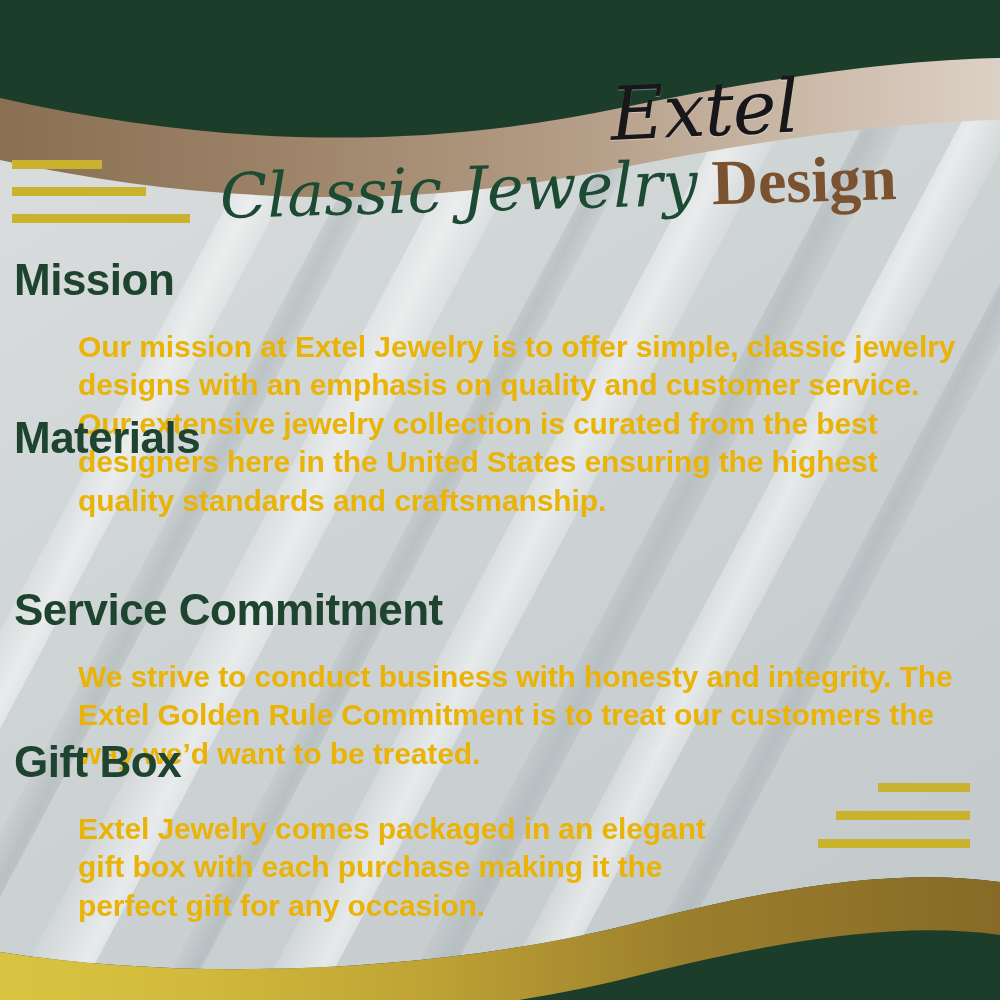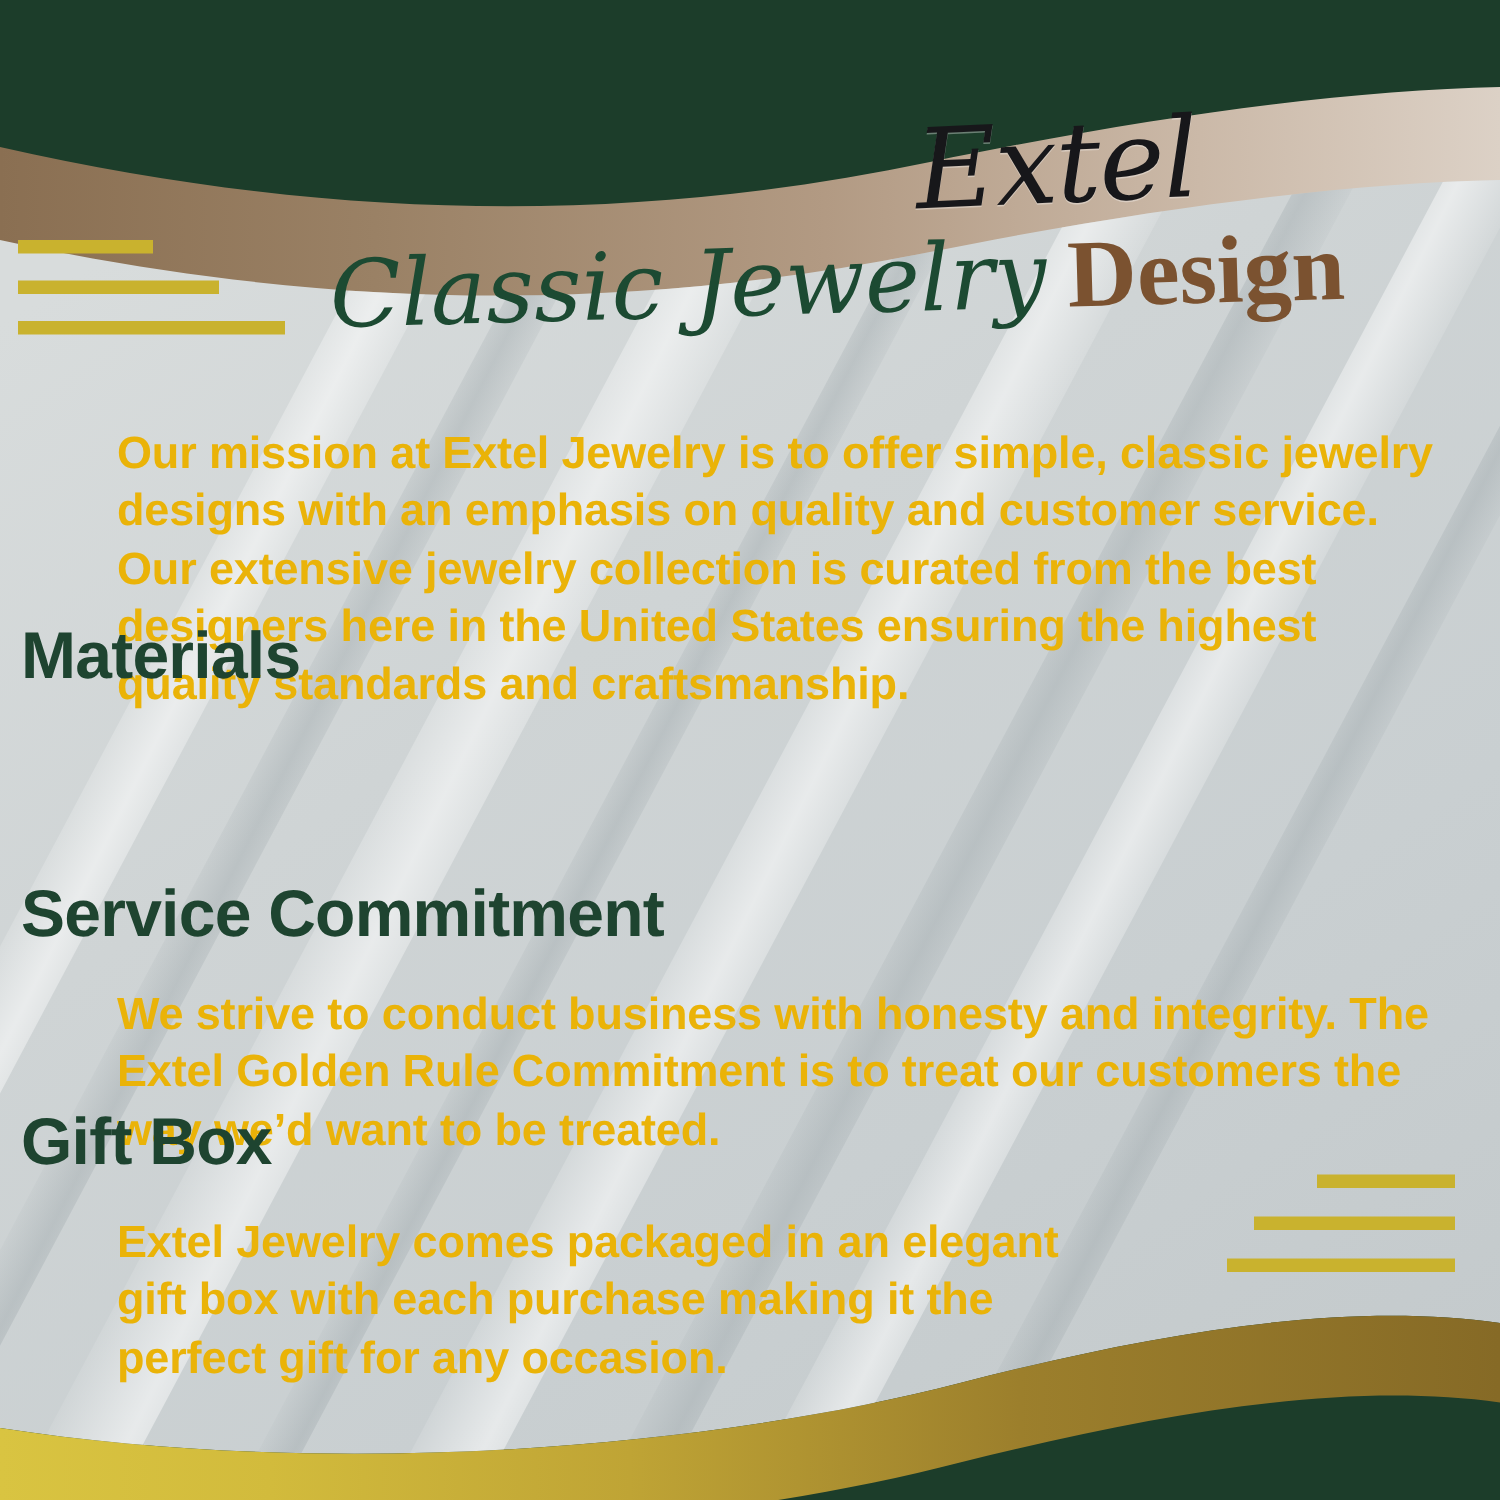--- a/index.html
+++ b/index.html
@@ -221,20 +221,21 @@
       <span class="bar"></span>
     </div>
 
     <div class="bars" id="bars-bottomright">
       <span class="bar"></span>
       <span class="bar"></span>
       <span class="bar"></span>
     </div>
 
     <div class="section" id="section-mission">
+      <h2 class="section-title">Mission</h2>
       <p class="section-body">Our mission at Extel Jewelry is to offer simple, classic jewelry designs with an emphasis on quality and customer service. Our extensive jewelry collection is curated from the best designers here in the United States ensuring the highest quality standards and craftsmanship.</p>
     </div>
 
     <div class="section" id="section-materials">
       <h2 class="section-title">Materials</h2>
     </div>
 
     <div class="section" id="section-service">
       <h2 class="section-title">Service Commitment</h2>
       <p class="section-body">We strive to conduct business with honesty and integrity. The Extel Golden Rule Commitment is to treat our customers the way we’d want to be treated.</p>

